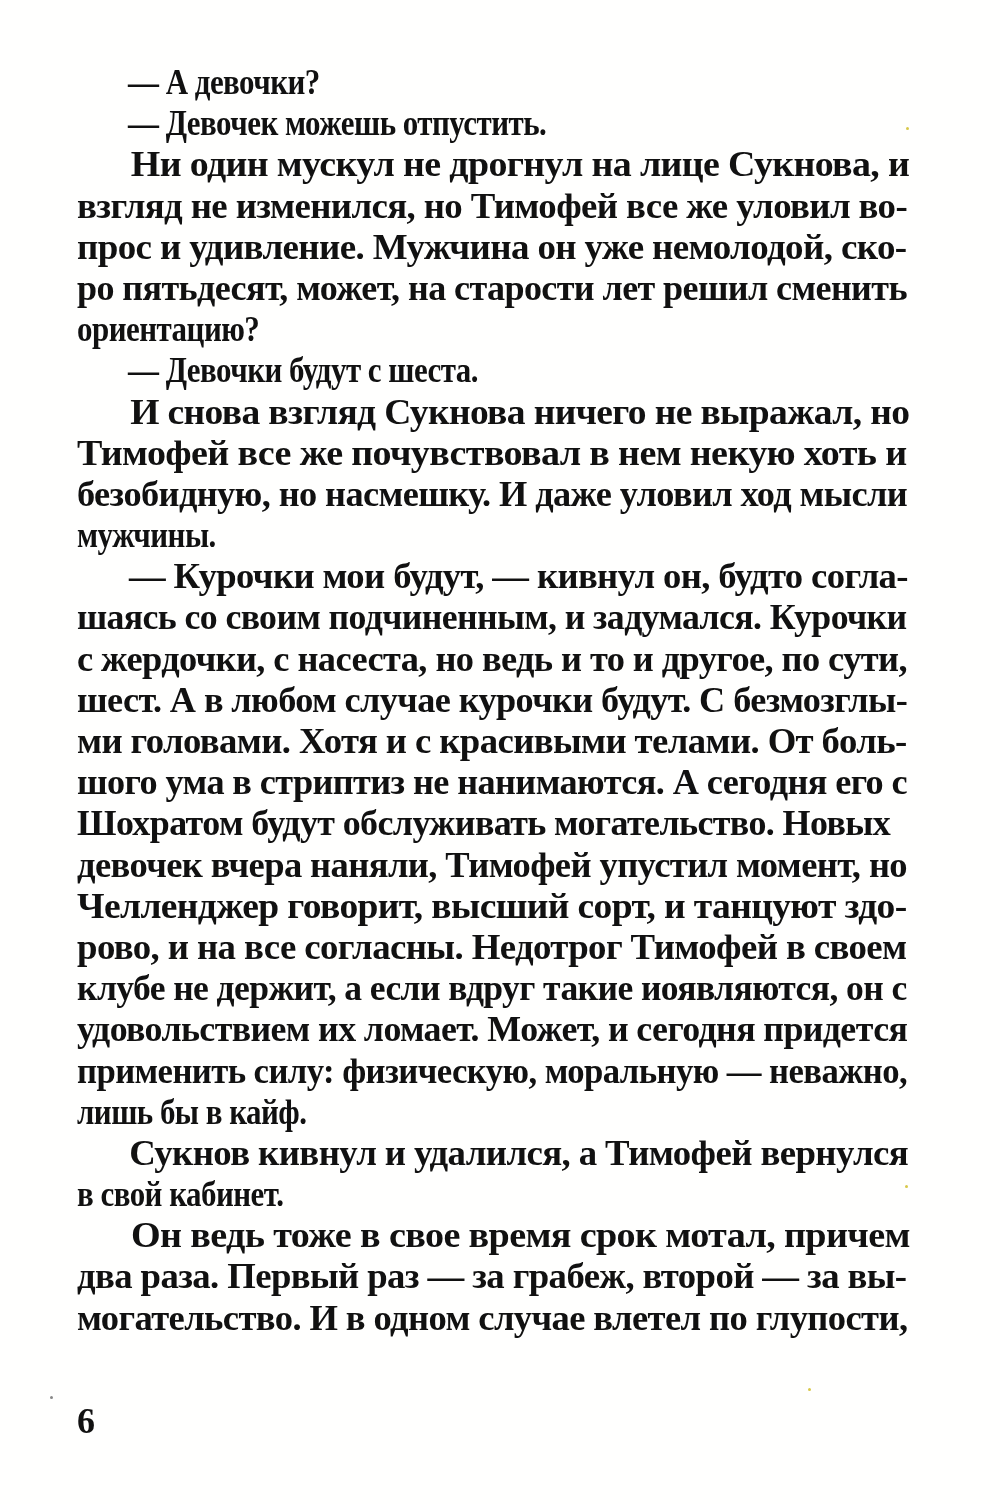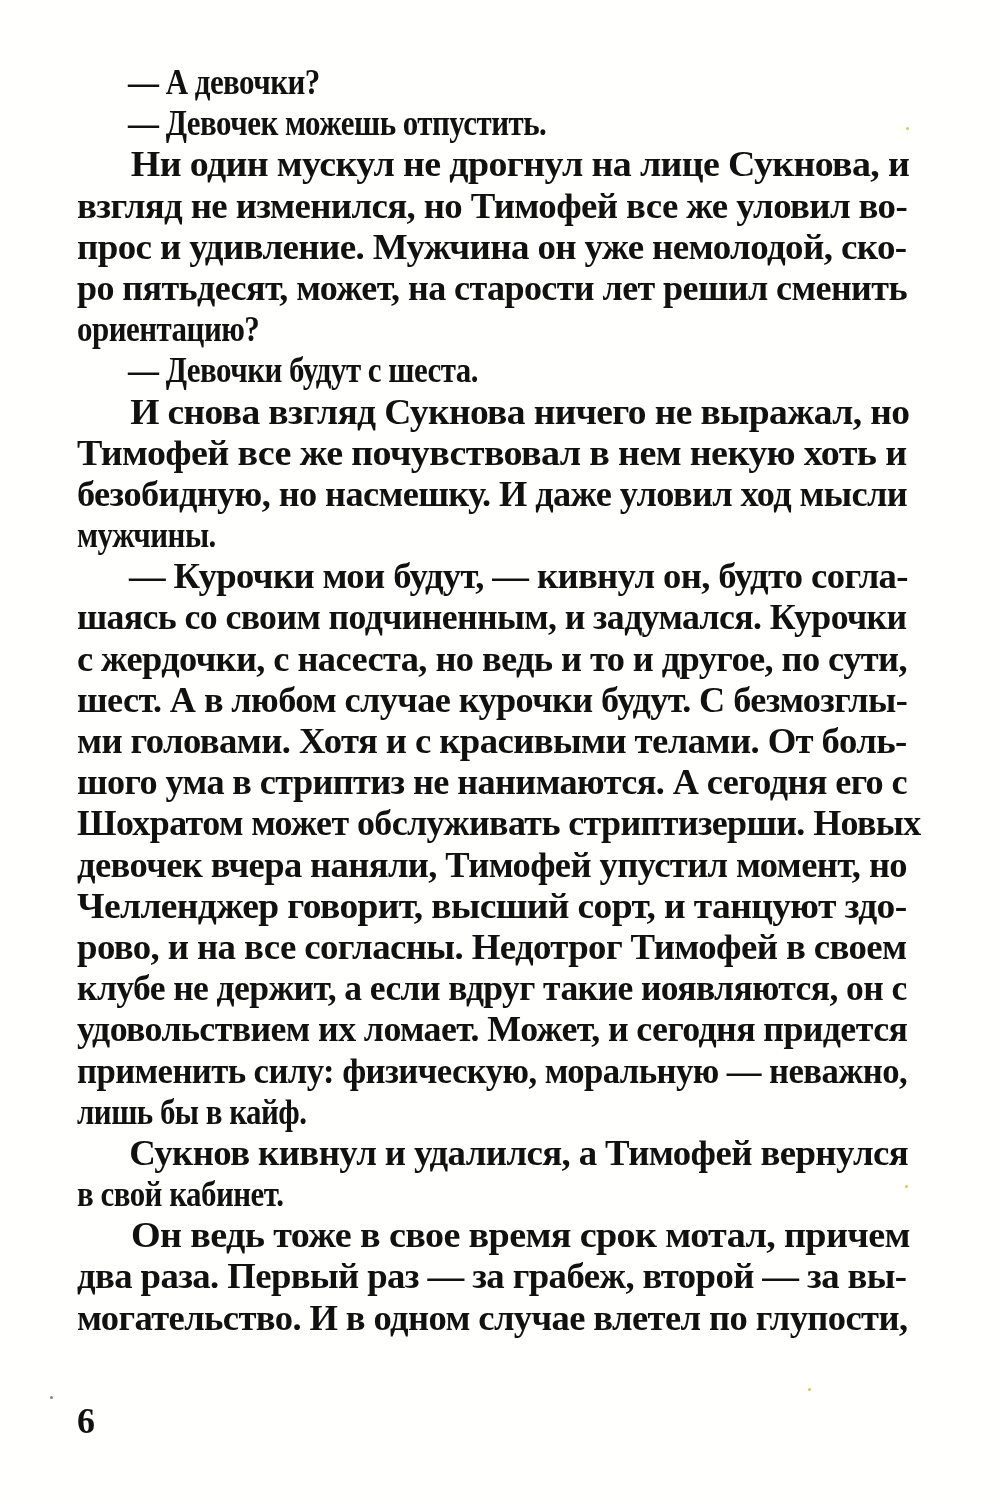--- a/index.html
+++ b/index.html
@@ -81,21 +81,21 @@
     <span class="line indent" style="display: block; width: 798px; transform: scaleX(1.0428); text-align-last: left;">И снова взгляд Сукнова ничего не выражал, но</span>
     <span class="line" style="display: block; width: 785px; transform: scaleX(1.0573); text-align-last: left;">Тимофей все же почувствовал в нем некую хоть и</span>
     <span class="line" style="display: block; width: 822px; transform: scaleX(1.0097); text-align-last: left;">безобидную, но насмешку. И даже уловил ход мысли</span>
     <span class="line last" style="display: block; width: 161px; transform: scaleX(0.86); text-align-last: left;">мужчины.</span>
     <span class="line indent" style="display: block; width: 816px; transform: scaleX(1.0183); text-align-last: left;">— Курочки мои будут, — кивнул он, будто согла-</span>
     <span class="line" style="display: block; width: 836px; transform: scaleX(0.9928); text-align-last: left;">шаясь со своим подчиненным, и задумался. Курочки</span>
     <span class="line" style="display: block; width: 820px; transform: scaleX(1.0122); text-align-last: left;">с жердочки, с насеста, но ведь и то и другое, по сути,</span>
     <span class="line" style="display: block; width: 824px; transform: scaleX(1.0073); text-align-last: left;">шест. А в любом случае курочки будут. С безмозглы-</span>
     <span class="line" style="display: block; width: 813px; transform: scaleX(1.0209); text-align-last: left;">ми головами. Хотя и с красивыми телами. От боль-</span>
     <span class="line" style="display: block; width: 824px; transform: scaleX(1.0073); text-align-last: left;">шого ума в стриптиз не нанимаются. А сегодня его с</span>
-    <span class="line" style="display: block; width: 831px; transform: scaleX(0.9988); text-align-last: left;">Шохратом может обслуживать стриптизерши. Новых</span>
+    <span class="line" style="display: block; width: 831px; transform: scaleX(0.9988); text-align-last: left;">Шохратом будут обслуживать могательство. Новых</span>
     <span class="line" style="display: block; width: 817px; transform: scaleX(1.0159); text-align-last: left;">девочек вчера наняли, Тимофей упустил момент, но</span>
     <span class="line" style="display: block; width: 796px; transform: scaleX(1.0427); text-align-last: left;">Челленджер говорит, высший сорт, и танцуют здо-</span>
     <span class="line" style="display: block; width: 811px; transform: scaleX(1.0234); text-align-last: left;">рово, и на все согласны. Недотрог Тимофей в своем</span>
     <span class="line" style="display: block; width: 840px; transform: scaleX(0.9881); text-align-last: left;">клубе не держит, а если вдруг такие иоявляются, он с</span>
     <span class="line" style="display: block; width: 833px; transform: scaleX(0.9964); text-align-last: left;">удовольствием их ломает. Может, и сегодня придется</span>
     <span class="line" style="display: block; width: 861px; transform: scaleX(0.964); text-align-last: left;">применить силу: физическую, моральную — неважно,</span>
     <span class="line last" style="display: block; width: 267px; transform: scaleX(0.86); text-align-last: left;">лишь бы в кайф.</span>
     <span class="line indent" style="display: block; width: 812px; transform: scaleX(1.0237); text-align-last: left;">Сукнов кивнул и удалился, а Тимофей вернулся</span>
     <span class="line last" style="display: block; width: 240px; transform: scaleX(0.86); text-align-last: left;">в свой кабинет.</span>
     <span class="line indent" style="display: block; width: 786px; transform: scaleX(1.0599); text-align-last: left;">Он ведь тоже в свое время срок мотал, причем</span>

